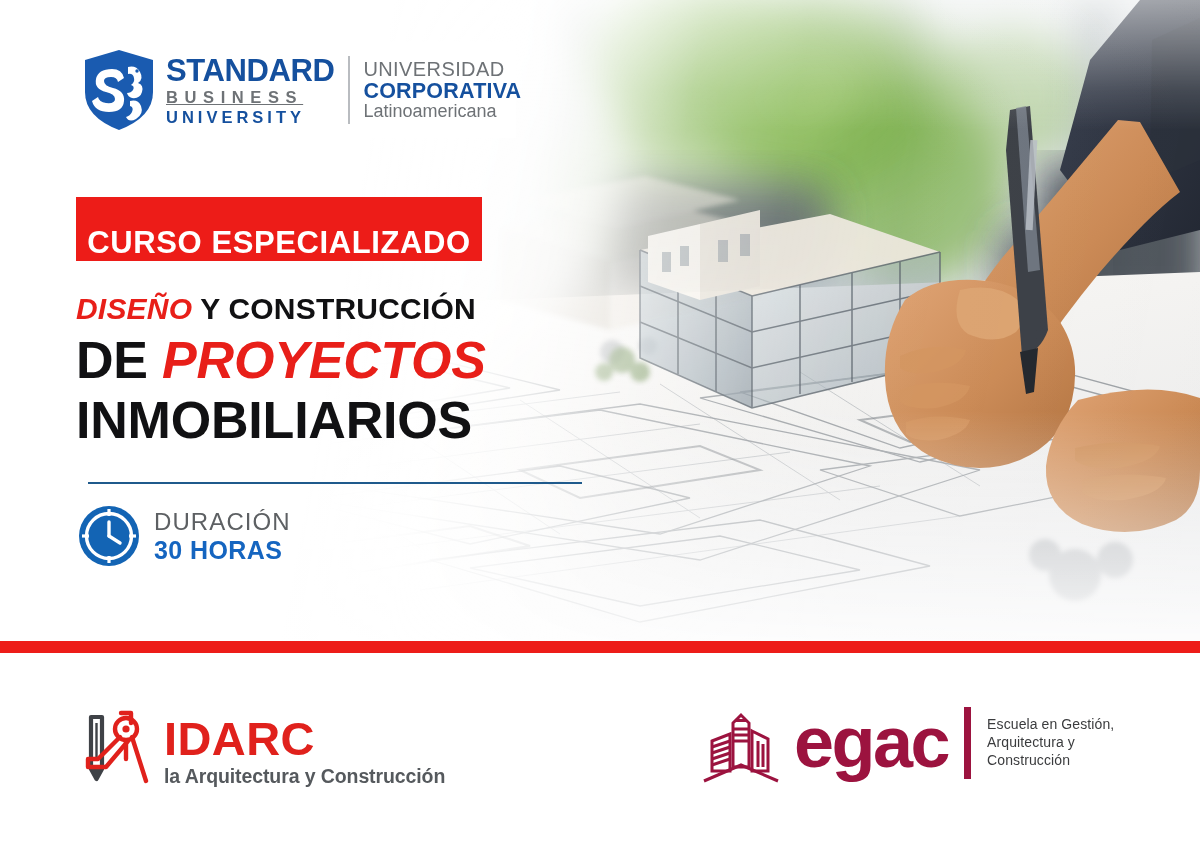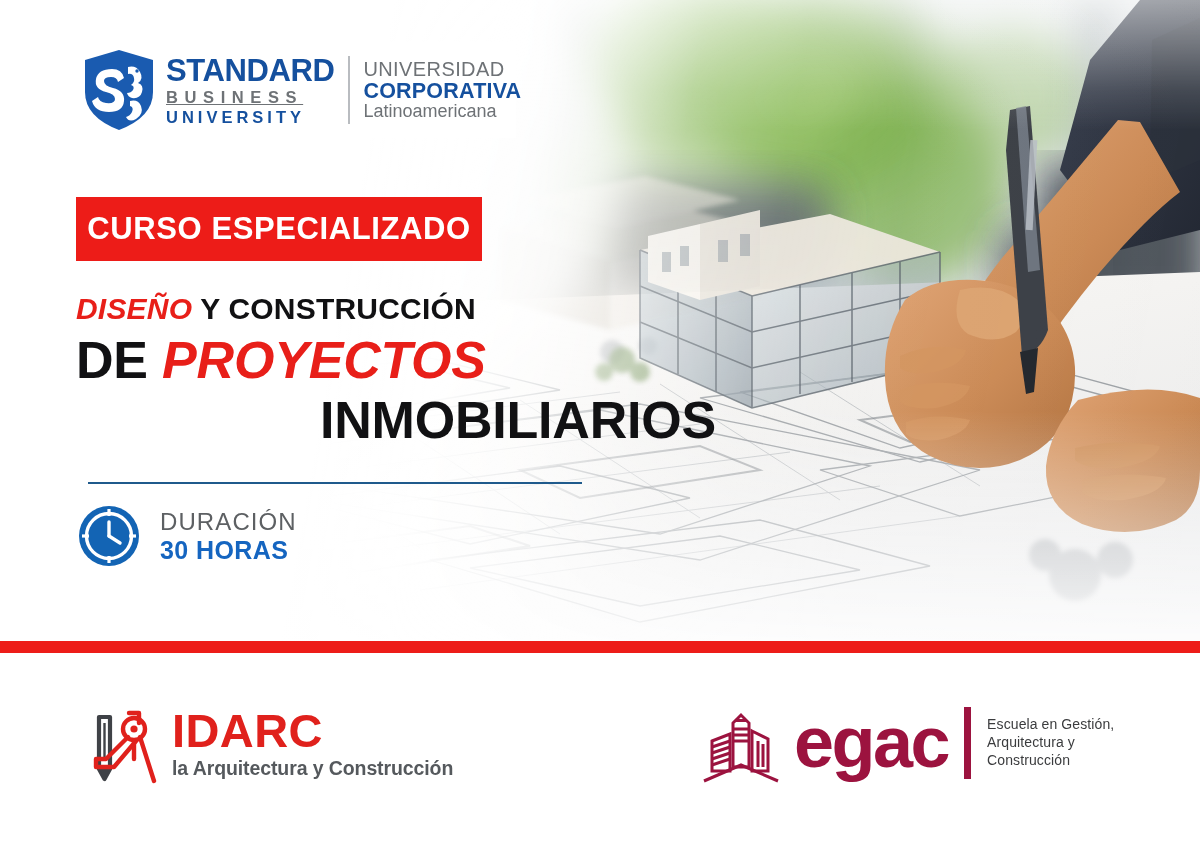--- a/index.html
+++ b/index.html
@@ -108,63 +108,63 @@
   .uc-l1 { font-size: 20px; font-weight: 400; color: #6e7276; letter-spacing: 0.4px; }
   .uc-l2 { font-size: 21.5px; font-weight: 800; color: #15509e; letter-spacing: 0.2px; }
   .uc-l3 { font-size: 18px; font-weight: 400; color: #6e7276; }
 
   
   .badge {
     position: absolute;
     left: 76px; top: 197px;
     width: 406px; height: 64px;
     background: #ed1c18;
-    display: flex; align-items: center; justify-content: center;
+    display: flex; align-items: flex-end; justify-content: center;
   }
   .badge span {
     color: #ffffff;
     font-size: 31px;
     font-weight: 800;
     letter-spacing: 0.6px;
   }
 
   
   .headline { position: absolute; left: 76px; top: 292px; width: 640px; }
   .hl-1 {
     font-size: 30px; font-weight: 800; color: #111113;
     letter-spacing: 0.2px; line-height: 1.12; white-space: nowrap;
   }
   .hl-2 {
     font-size: 52px; font-weight: 800; color: #111113;
     letter-spacing: -0.2px; line-height: 1.12; margin-top: 5px; white-space: nowrap;
   }
   .hl-3 {
     font-size: 52px; font-weight: 800; color: #111113;
-    letter-spacing: -0.2px; line-height: 1.12; margin-top: 2px; white-space: nowrap; text-align: right;
+    letter-spacing: -0.2px; line-height: 1.12; margin-top: 2px; white-space: nowrap;
   }
   .red { color: #e81f19; font-style: italic; }
 
   
   .hr-blue {
     position: absolute;
     left: 88px; top: 482px;
     width: 494px; height: 2px;
     background: #1f5a8c;
   }
 
   
   .info-row {
     position: absolute;
     left: 78px; top: 505px;
     display: flex; align-items: center;
   }
   .info-item { display: flex; align-items: center; }
   .info-icon { flex: 0 0 auto; }
   .info-text {
-    margin-left: 20px;
+    margin-left: 14px;
     display: flex; flex-direction: column;
     line-height: 1.06;
   }
   .info-label {
     font-size: 24px; font-weight: 400; color: #5d6063;
     letter-spacing: 1.1px;
   }
   .info-value {
     font-size: 25px; font-weight: 800; color: #1565c0;
     letter-spacing: 0.4px; margin-top: 3px;
@@ -182,22 +182,22 @@
   
   .footer {
     position: absolute;
     left: 0; top: 653px;
     width: 1200px; height: 211px;
     background: #ffffff;
   }
 
   .idarc {
     position: absolute;
-    left: 84px; top: 48px;
-    display: flex; align-items: center;
+    left: 76px; top: 48px;
+    display: flex; align-items: flex-end;
   }
   .idarc-mark { width: 78px; height: 86px; flex: 0 0 auto; }
   .idarc-words { margin-left: 10px; display: flex; flex-direction: column; }
   .idarc-title {
     font-size: 47px; font-weight: 800; color: #e0211c;
     letter-spacing: 0.4px; line-height: 0.98;
   }
   .idarc-sub {
     font-size: 19.5px; font-weight: 700; color: #55595d;
     line-height: 1.14; margin-top: 3px; letter-spacing: -0.1px;

